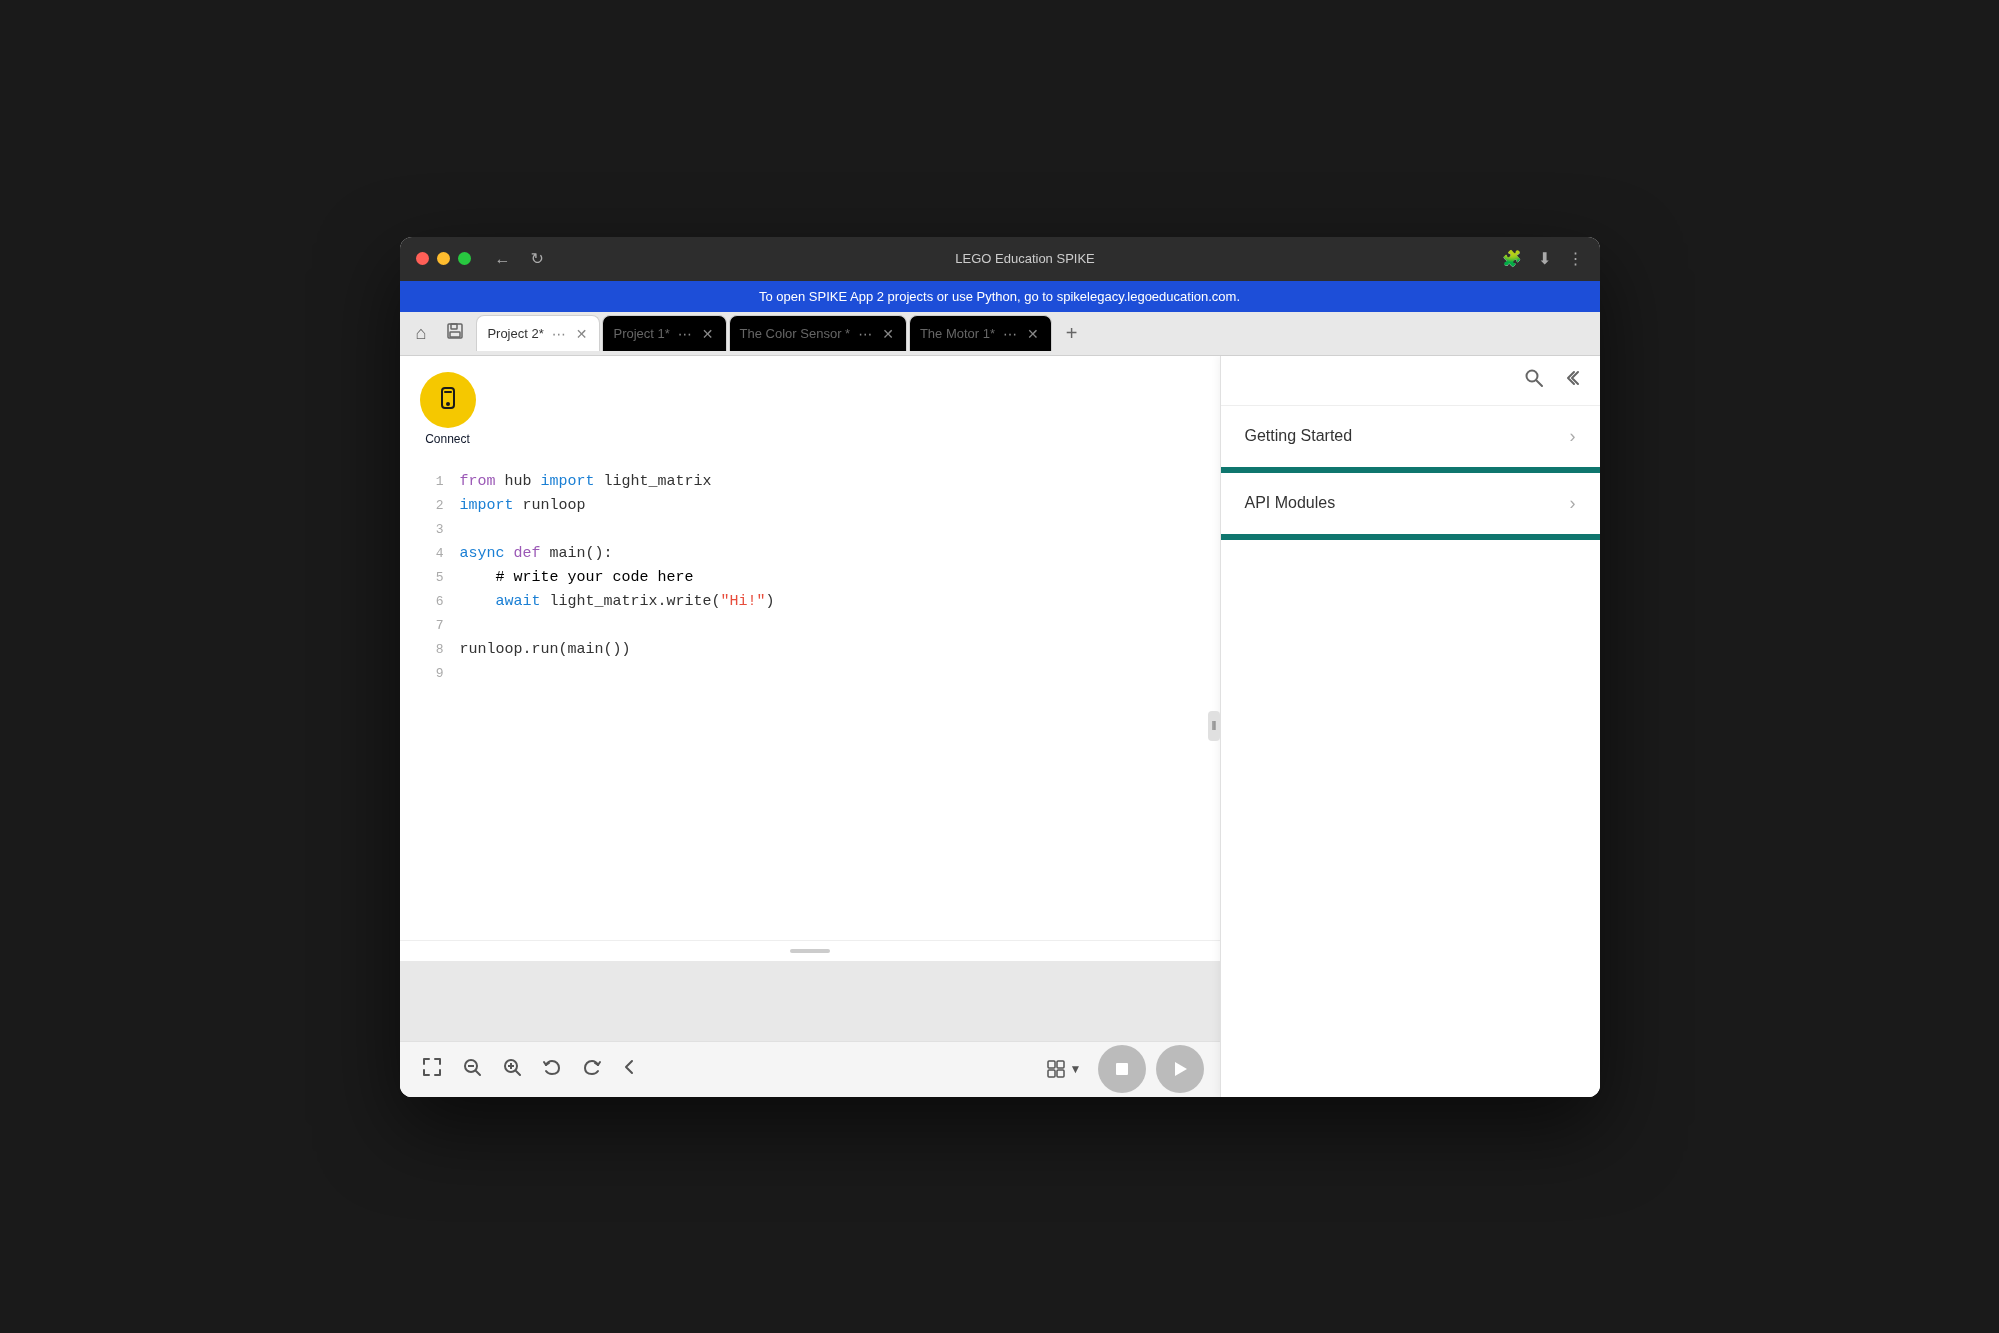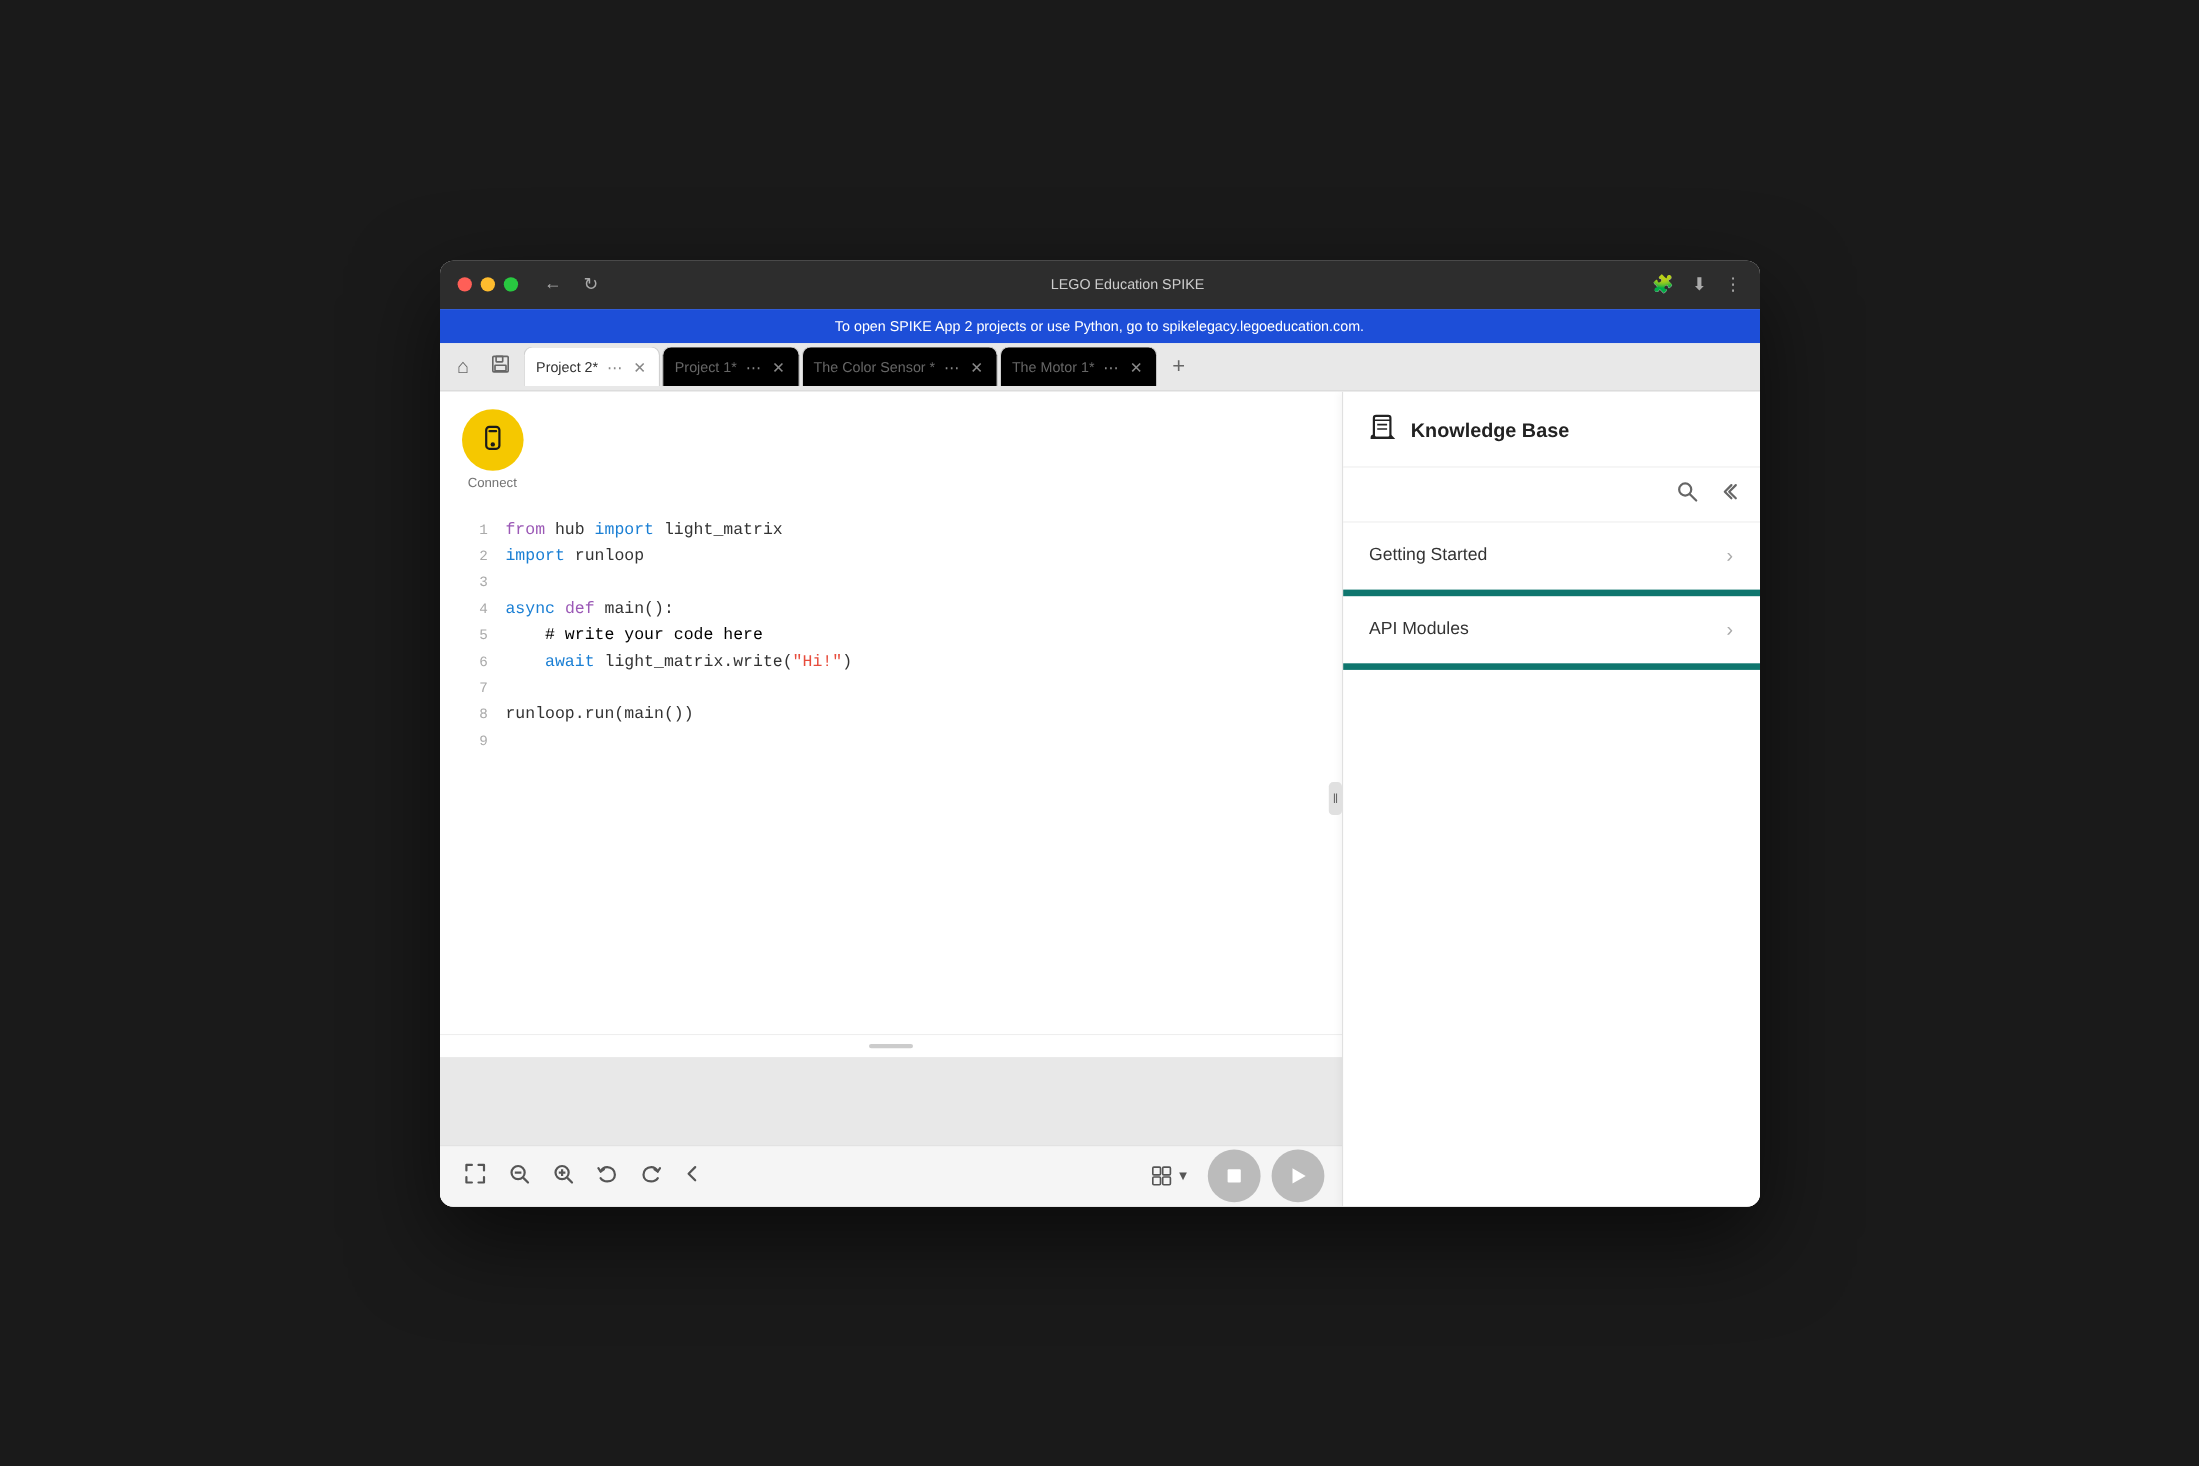--- a/index.html
+++ b/index.html
@@ -211,21 +211,21 @@
       cursor: pointer;
     }
 
     .connect-icon svg {
       width: 28px;
       height: 28px;
     }
 
     .connect-label {
       font-size: 12px;
-      color: #737373;
+      color: #0f172a;
     }
 
     .connect-wrapper {
       display: flex;
       flex-direction: column;
       align-items: center;
       gap: 4px;
     }
 
     .code-editor {
@@ -672,32 +672,20 @@
           </button>
         </div>
       </div>
     </div>
 
     <div class="kb-panel-wrapper" style="position:relative;display:flex;">
 
       <button class="panel-toggle">‖</button>
 
       <div class="kb-panel">
-        <div class="kb-header">
-          <span class="kb-icon">
-            <svg width="26" height="26" viewBox="0 0 26 26" fill="none">
-              <rect x="4" y="2" width="15" height="20" rx="2" stroke="#222" stroke-width="2"></rect>
-              <line x1="4" y1="6" x2="19" y2="6" stroke="#222" stroke-width="1.5"></line>
-              <line x1="7" y1="10" x2="16" y2="10" stroke="#222" stroke-width="1.5"></line>
-              <line x1="7" y1="14" x2="16" y2="14" stroke="#222" stroke-width="1.5"></line>
-              <path d="M4 20 C4 20 2 20 2 22 L21 22 C21 22 19 20 19 20" stroke="#222" stroke-width="2" fill="none"></path>
-            </svg>
-          </span>
-          <span class="kb-title">Knowledge Base</span>
-        </div>
 
         <div class="kb-toolbar">
           <button class="kb-tool-btn">
             <svg width="20" height="20" viewBox="0 0 20 20" fill="none">
               <circle cx="8" cy="8" r="5.5" stroke="#666" stroke-width="2"></circle>
               <line x1="12.5" y1="12.5" x2="18" y2="18" stroke="#666" stroke-width="2" stroke-linecap="round"></line>
             </svg>
           </button>
           <button class="kb-tool-btn">
             <svg width="20" height="20" viewBox="0 0 20 20" fill="none">

